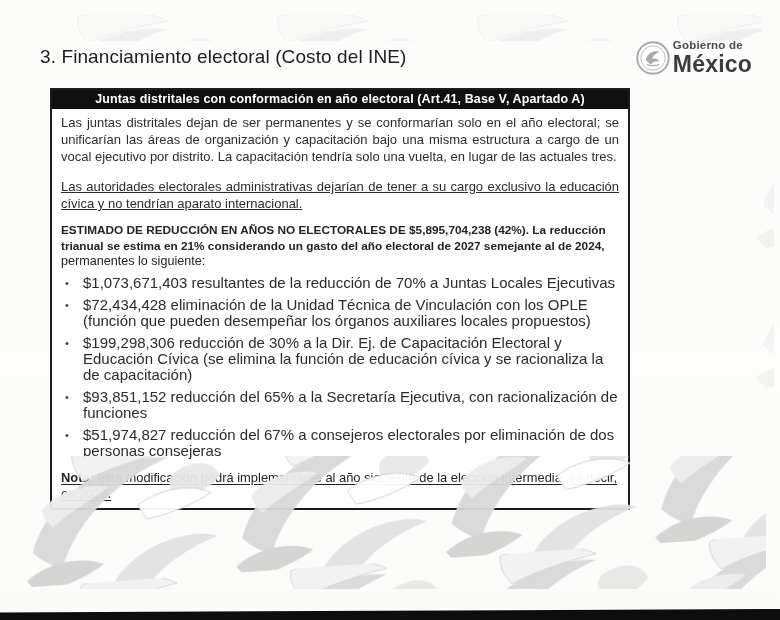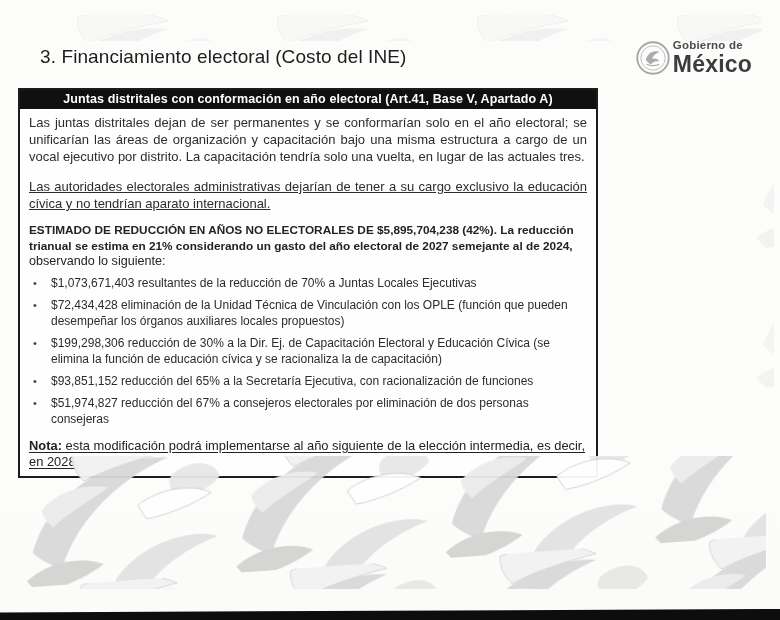--- a/index.html
+++ b/index.html
@@ -17,39 +17,39 @@
     font-size:19px;font-weight:400;color:#1d1d1d;letter-spacing:.1px;
   }
   .gob-logo{position:absolute;right:28px;top:40px;display:flex;align-items:center;gap:2px;}
   .gob-seal{width:36px;height:36px;flex:0 0 auto;}
   .gob-text{line-height:1;}
   .gob-line1{font-size:11.5px;font-weight:700;color:#4b4b4b;letter-spacing:.2px;}
   .gob-line2{font-size:23px;font-weight:700;color:#3c3c3c;margin-top:1px;letter-spacing:.2px;}
 
   
   .main-box{
-    position:absolute;left:18px;top:88px;width:580px;
+    position:absolute;left:50px;top:88px;width:580px;
     border:2px solid #1c1c1c;background:rgba(255,255,255,.65);
     box-sizing:border-box;
   }
   .box-header{
     background:#101010;color:#ffffff;text-align:center;
     font-size:12.5px;font-weight:700;padding:2px 0 3px;letter-spacing:.1px;
   }
   .box-body{padding:5px 9px 6px;}
   .para{font-size:13px;line-height:17px;text-align:justify;color:#2c2c2c;}
   .para.p1{margin:0 0 13px;}
   .para.p2{margin:0 0 11px;text-decoration:underline;}
   .estimate{font-size:11.8px;line-height:15.5px;margin:0 0 5px;color:#232323;}
   .estimate .bold{font-weight:700;}
   .estimate .reg{font-weight:400;font-size:12.6px;}
   .bullet-list{margin:0;padding:0;list-style:none;}
   .bullet-item{
     position:relative;padding-left:22px;margin:0 0 6px;
-    font-size:12px;line-height:16px;color:#2c2c2c;
+    font-size:15px;line-height:16px;color:#2c2c2c;
   }
   .bullet-item::before{
     content:"•";position:absolute;left:4px;top:0;font-size:11px;color:#444;
   }
   .note-line{
     margin-top:11px;font-size:12.9px;line-height:16px;color:#232323;
     text-decoration:underline;text-underline-offset:2px;
   }
   .note-line .note-label{font-weight:700;}
 
@@ -94,21 +94,21 @@
       <div class="gob-line1">Gobierno de</div>
       <div class="gob-line2">México</div>
     </div>
   </div>
 
   <div class="main-box">
     <div class="box-header">Juntas distritales con conformación en año electoral (Art.41, Base V, Apartado A)</div>
     <div class="box-body">
       <p class="para p1">Las juntas distritales dejan de ser permanentes y se conformarían solo en el año electoral; se unificarían las áreas de organización y capacitación bajo una misma estructura a cargo de un vocal ejecutivo por distrito. La capacitación tendría solo una vuelta, en lugar de las actuales tres.</p>
       <p class="para p2">Las autoridades electorales administrativas dejarían de tener a su cargo exclusivo la educación cívica y no tendrían aparato internacional.</p>
-      <p class="estimate"><span class="bold">ESTIMADO DE REDUCCIÓN EN AÑOS NO ELECTORALES DE $5,895,704,238 (42%). La reducción trianual se estima en 21% considerando un gasto del año electoral de 2027 semejante al de 2024,</span><span class="reg"> observando lo siguiente:</span></p>
+      <p class="estimate"><span class="bold">ESTIMADO DE REDUCCIÓN EN AÑOS NO ELECTORALES DE $5,895,704,238 (42%). La reducción trianual se estima en 21% considerando un gasto del año electoral de 2027 semejante al de 2024,</span><span class="reg"> permanentes lo siguiente:</span></p>
       <ul class="bullet-list">
         <li class="bullet-item">$1,073,671,403 resultantes de la reducción de 70% a Juntas Locales Ejecutivas</li>
         <li class="bullet-item">$72,434,428 eliminación de la Unidad Técnica de Vinculación con los OPLE (función que pueden desempeñar los órganos auxiliares locales propuestos)</li>
         <li class="bullet-item">$199,298,306 reducción de 30% a la Dir. Ej. de Capacitación Electoral y Educación Cívica (se elimina la función de educación cívica y se racionaliza la de capacitación)</li>
         <li class="bullet-item">$93,851,152 reducción del 65% a la Secretaría Ejecutiva, con racionalización de funciones</li>
         <li class="bullet-item">$51,974,827 reducción del 67% a consejeros electorales por eliminación de dos personas consejeras</li>
       </ul>
       <div class="note-line"><span class="note-label">Nota:</span><span> esta modificación podrá implementarse al año siguiente de la elección intermedia, es decir, en 2028.</span></div>
     </div>
   </div>

